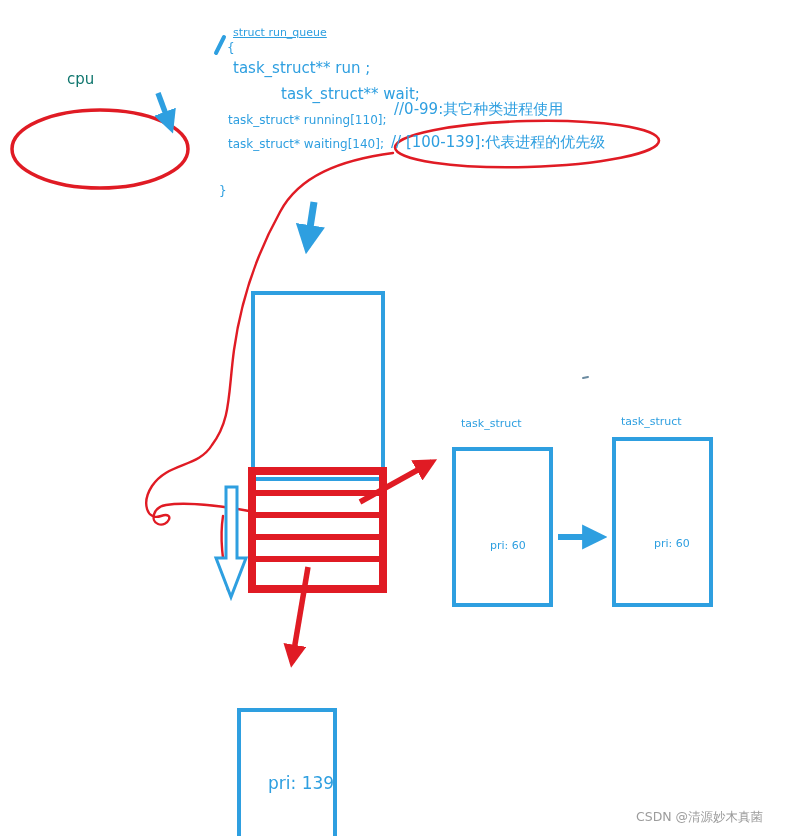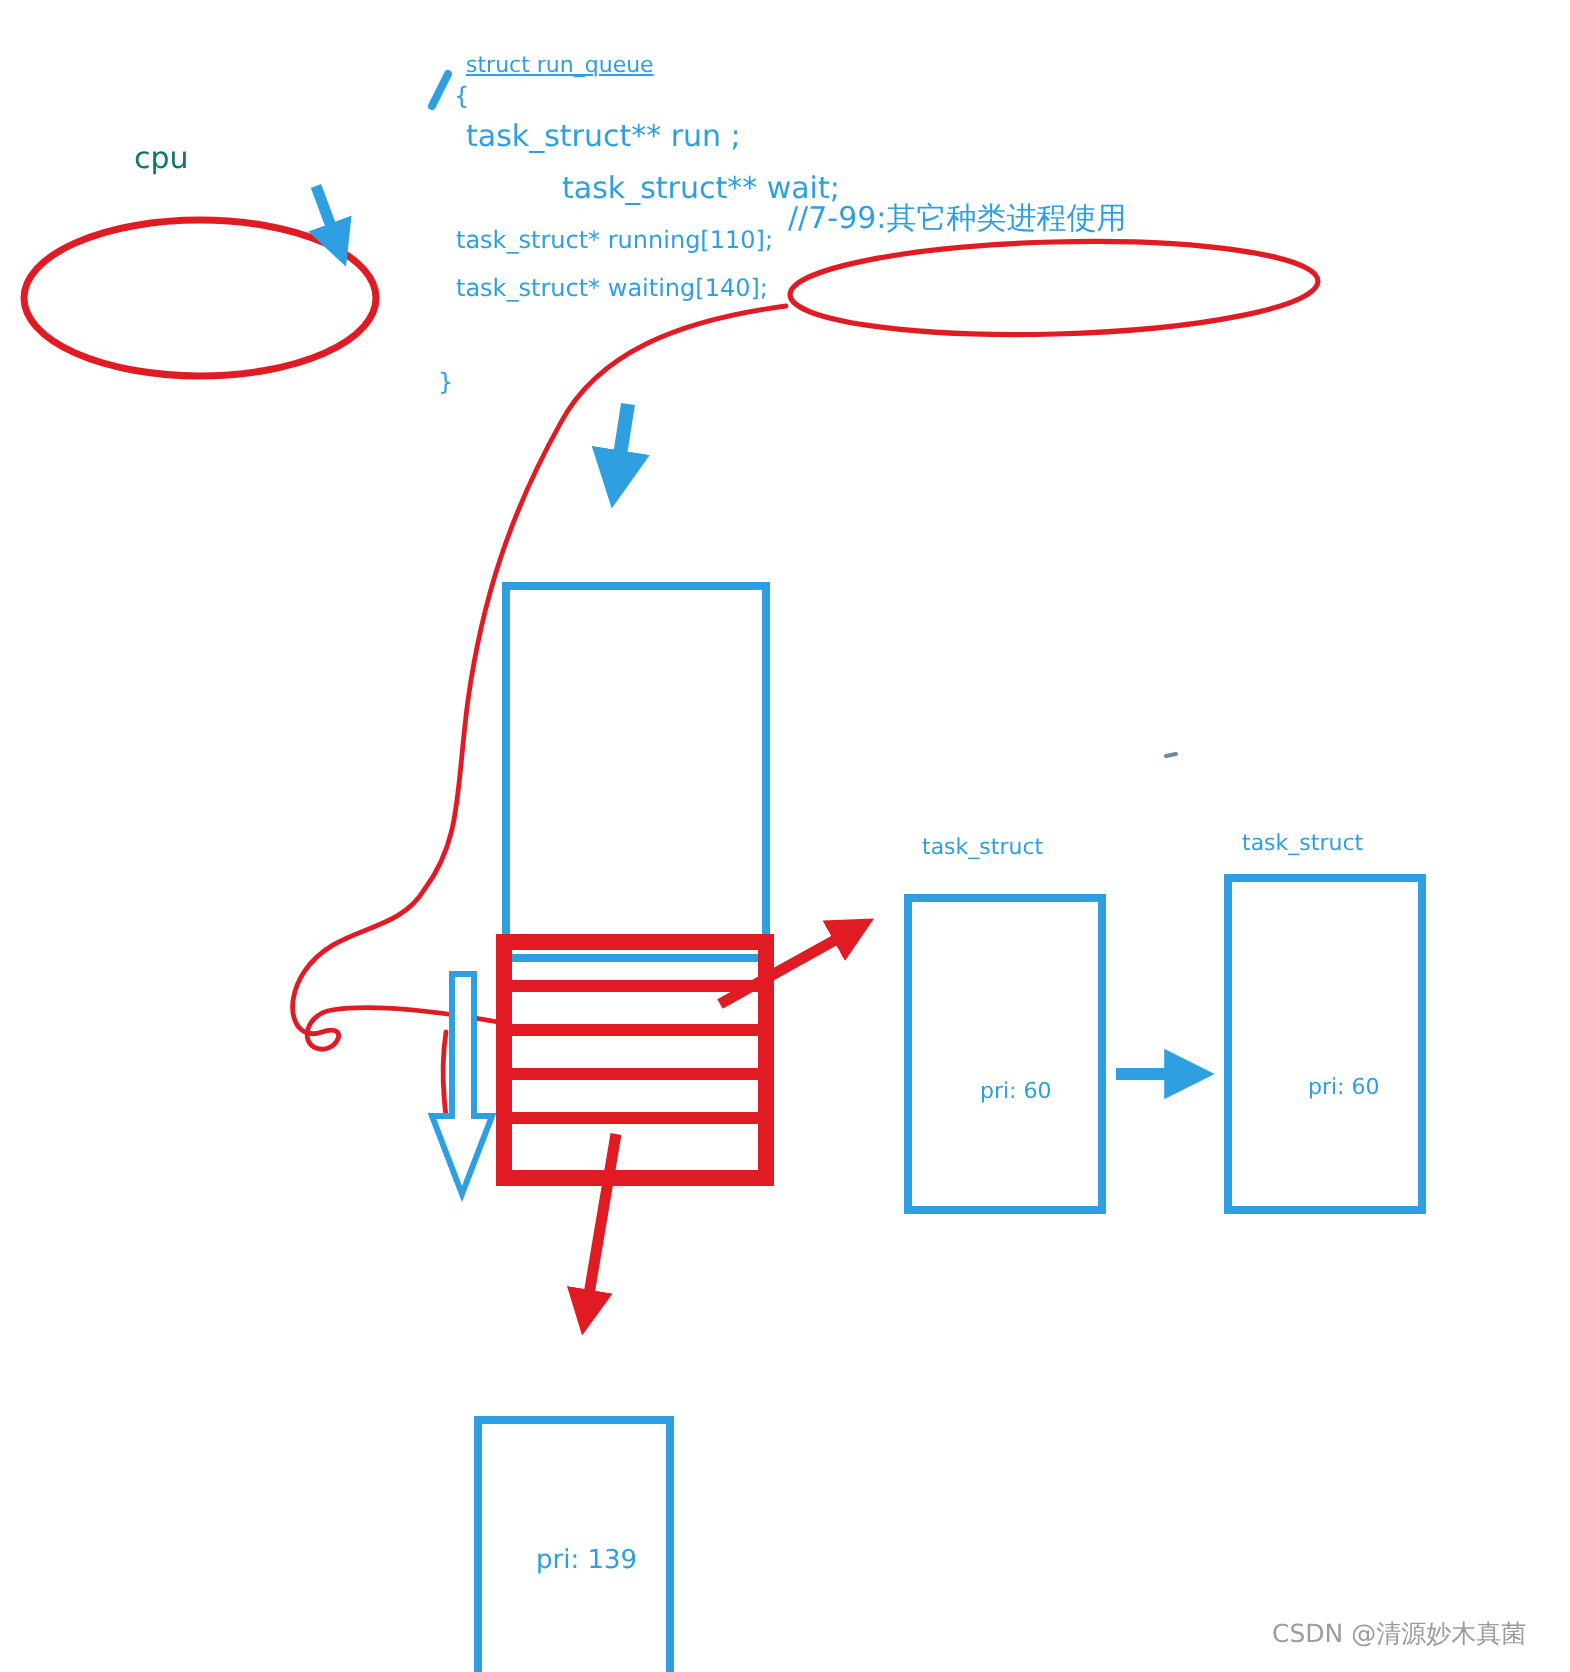--- a/index.html
+++ b/index.html
@@ -86,27 +86,28 @@
     <line x1="583" y1="378" x2="588" y2="377" stroke="#6a8aa0" stroke-width="2" stroke-linecap="round"></line>
   </svg>
 
   <div class="t red txt-layer" style="left:67px;top:71px;font-size:15px;">cpu</div>
 
   <div class="t blue txt-layer" style="left:233px;top:27px;font-size:11px;text-decoration:underline;">struct run_queue</div>
   <div class="t blue txt-layer" style="left:227px;top:42px;font-size:12px;">{</div>
   <div class="t blue txt-layer" style="left:233px;top:60px;font-size:15px;">task_struct** run ;</div>
   <div class="t blue txt-layer" style="left:233px;top:86px;font-size:15px;margin-left:48px;">task_struct** wait;</div>
   <div class="t blue txt-layer" style="left:228px;top:114px;font-size:12px;">task_struct* running[110];</div>
-  <div class="t blue txt-layer" style="left:394px;top:101px;font-size:15px;">//7-99:其它种类进程使用</div>
+  <div class="t blue txt-layer" style="left:394px;top:101px;font-size:15px;">//0-99:其它种类进程使用</div>
   <div class="t blue txt-layer" style="left:228px;top:138px;font-size:12px;">task_struct* waiting[140];</div>
+  <div class="t blue txt-layer" style="left:391px;top:134px;font-size:15px;">// [100-139]:代表进程的优先级</div>
   <div class="t blue txt-layer" style="left:219px;top:185px;font-size:12px;">}</div>
 
   <div class="t blue txt-layer" style="left:461px;top:418px;font-size:11px;">task_struct</div>
   <div class="t blue txt-layer" style="left:490px;top:540px;font-size:11px;">pri: 60</div>
 
   <div class="t blue txt-layer" style="left:621px;top:416px;font-size:11px;">task_struct</div>
   <div class="t blue txt-layer" style="left:654px;top:538px;font-size:11px;">pri: 60</div>
 
-  <div class="t blue txt-layer" style="left:268px;top:774px;font-size:13px;">pri: 139</div>
+  <div class="t blue txt-layer" style="left:268px;top:774px;font-size:17px;">pri: 139</div>
 
   <div class="t txt-layer" style="left:636px;top:810px;font-size:12.5px;color:var(--wm);text-align:center;">CSDN @清源妙木真菌</div>
 
 </div>
 
 </body></html>

